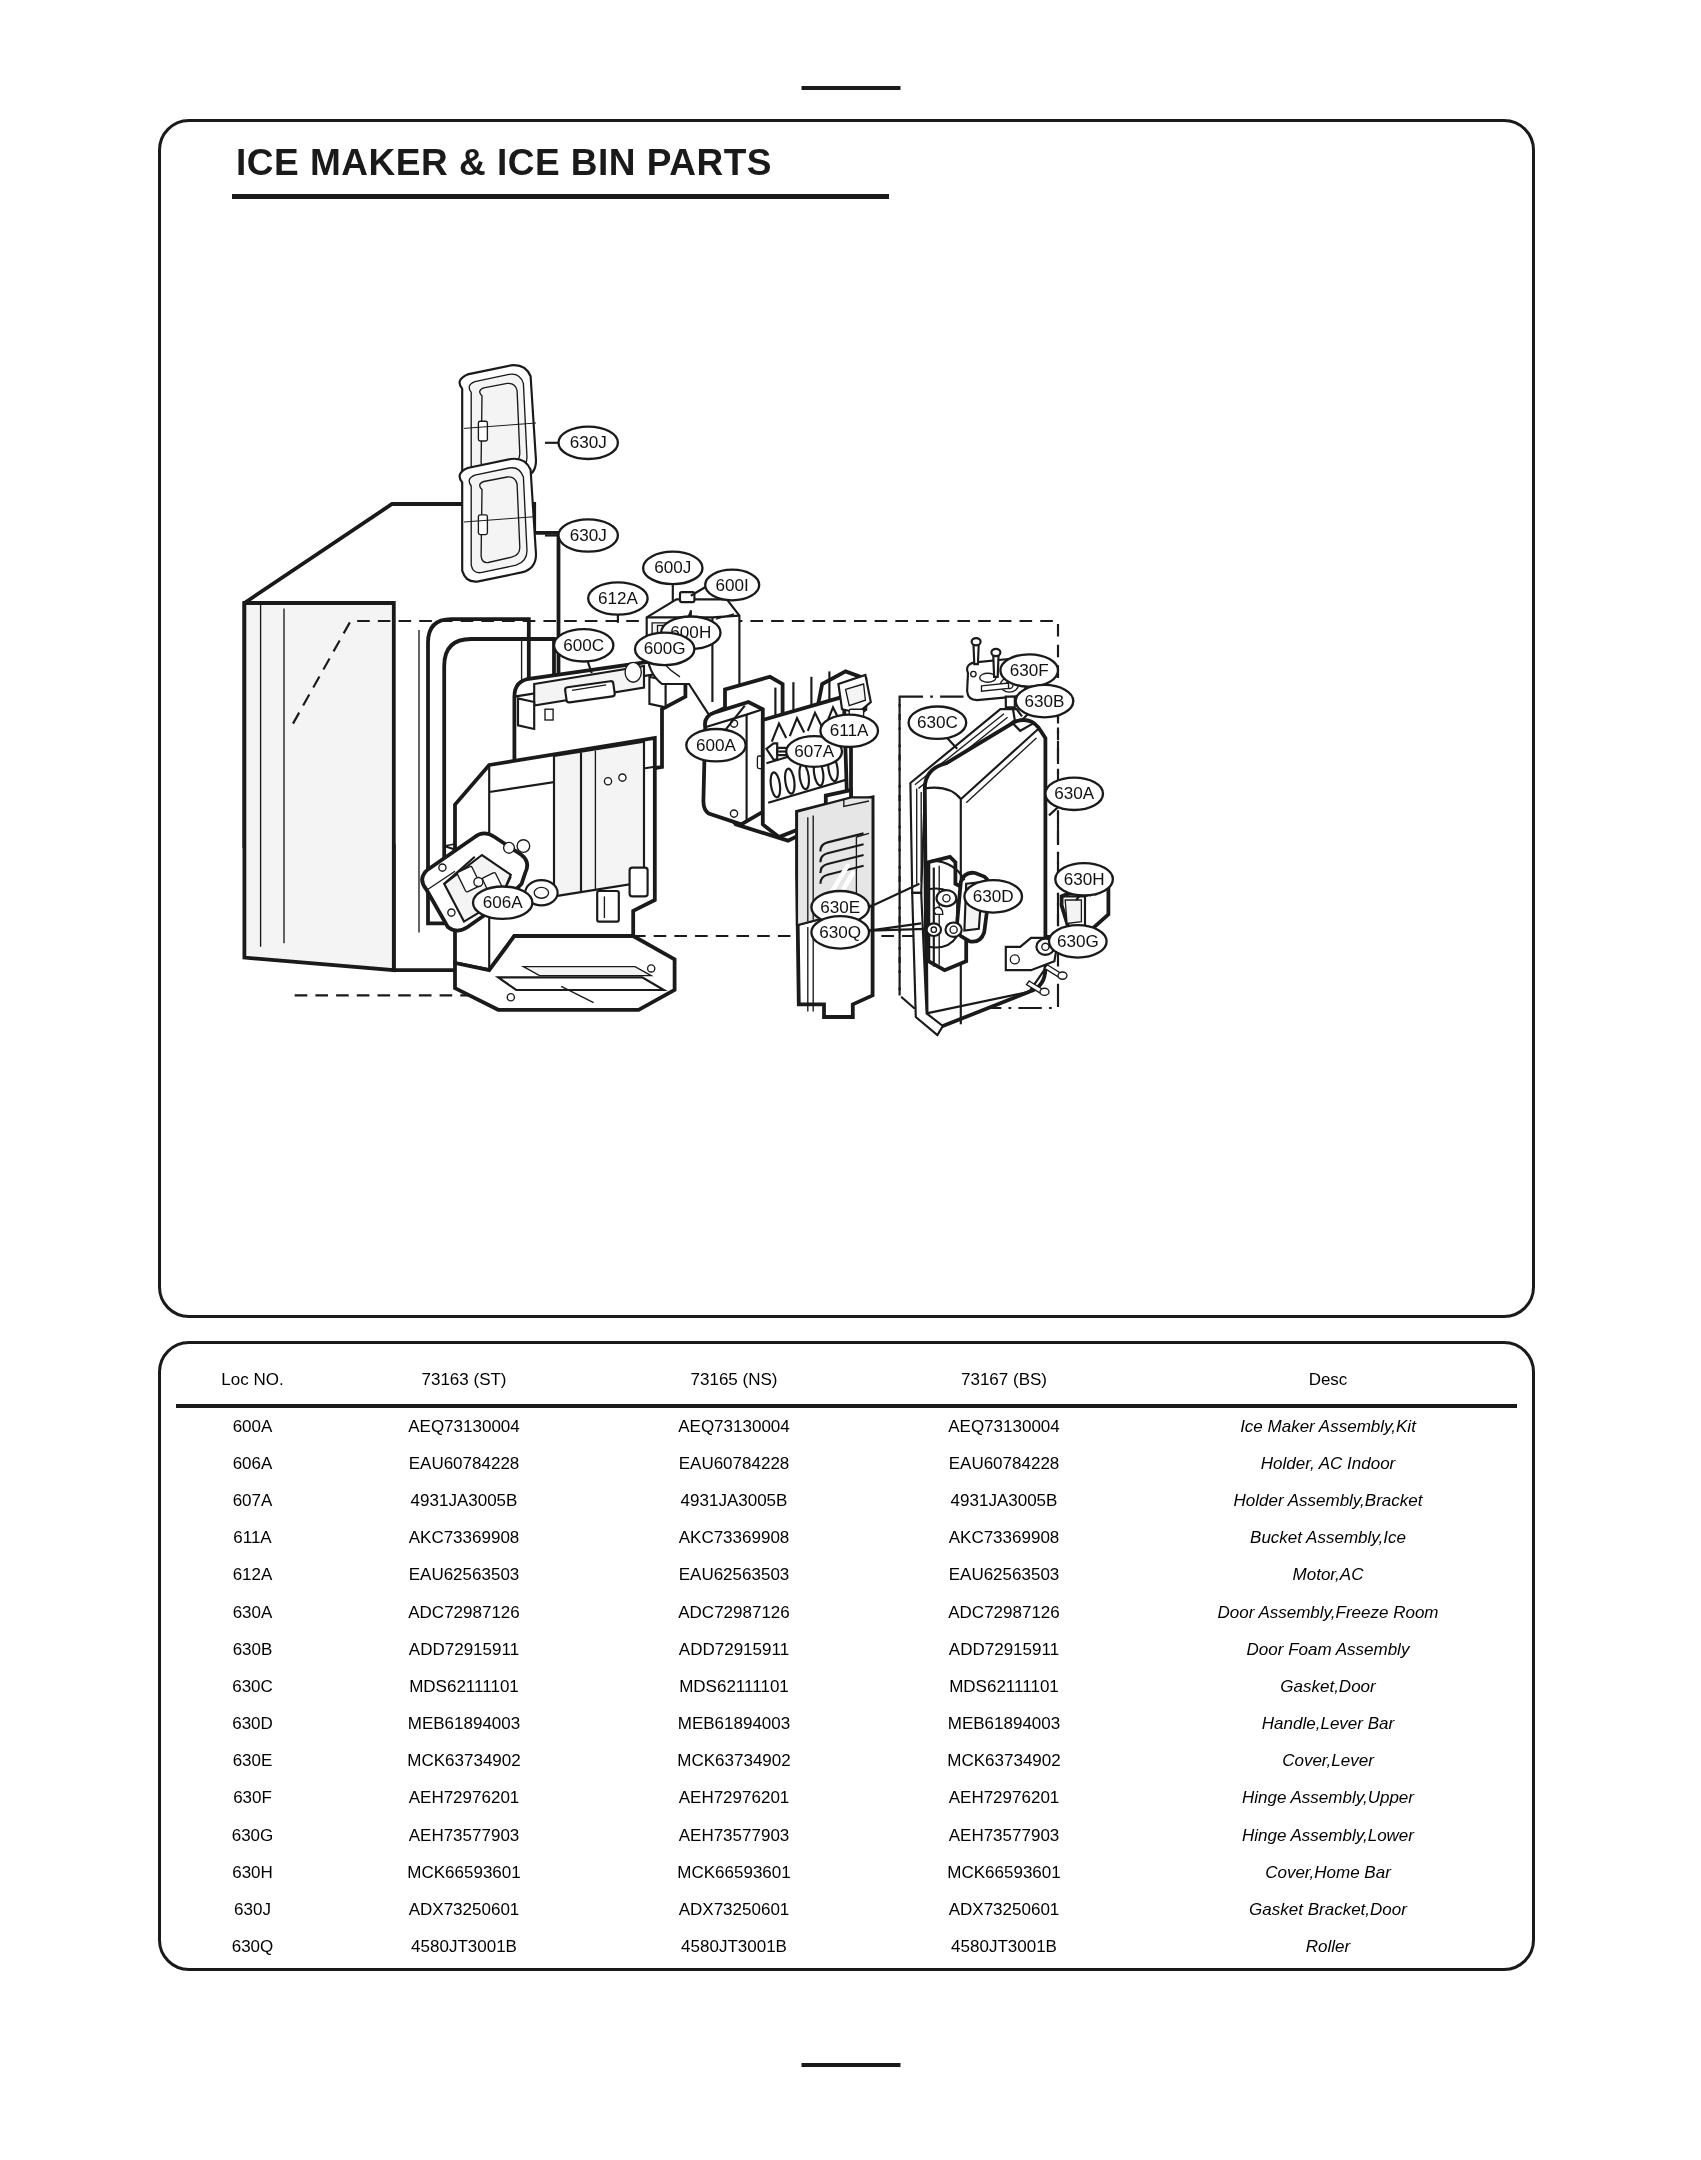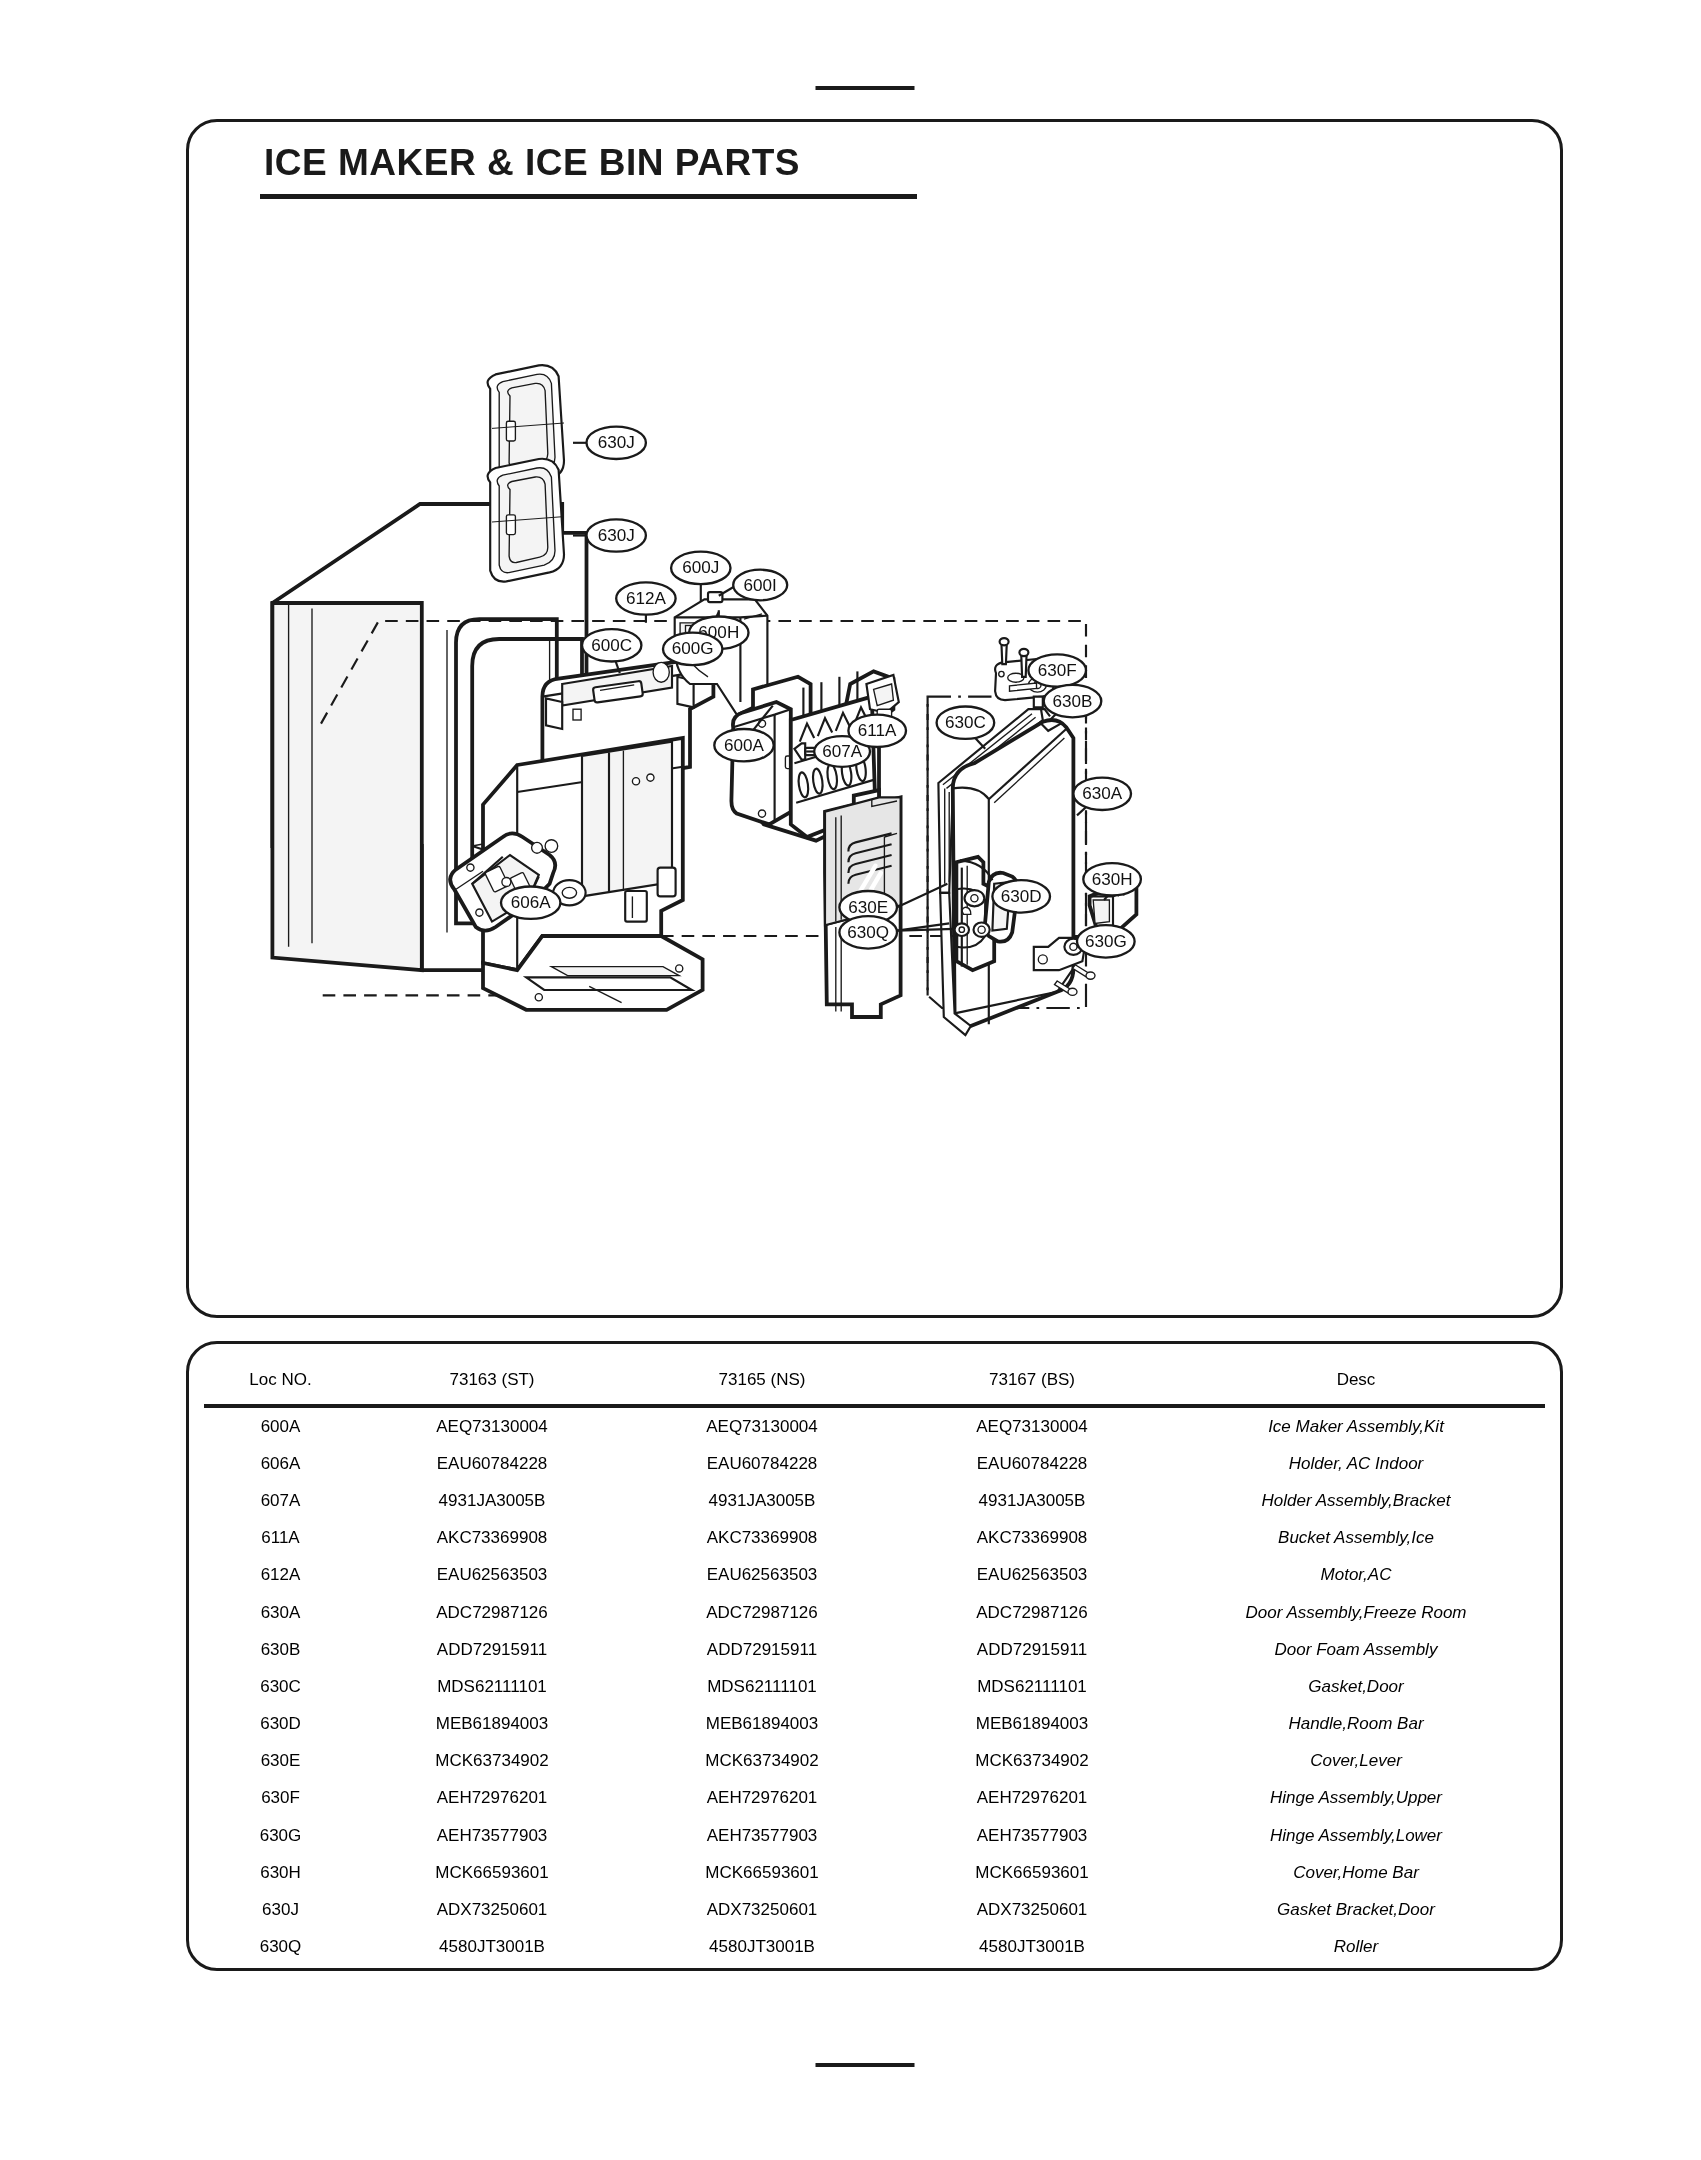--- a/index.html
+++ b/index.html
@@ -3,21 +3,21 @@
 <meta charset="utf-8">
 <title>Ice Maker &amp; Ice Bin Parts</title>
 <style>
   html,body{margin:0;padding:0;background:#ffffff;}
   body{
     width:1701px;height:2160px;position:relative;
     font-family:"Liberation Sans", sans-serif;
     color:#111111;
     overflow:hidden;
   }
-  .page{position:absolute;inset:0;margin-left:28px;}
+  .page{position:absolute;inset:0;}
 
   
   .reg-mark{
     position:absolute;left:50%;transform:translateX(-50%);
     width:99px;height:3.6px;background:#1a1a1a;
   }
   .reg-top{top:86px;}
   .reg-bottom{top:2063px;}
 
   
@@ -539,21 +539,21 @@
           <td class="c-st">MDS62111101</td>
           <td class="c-ns">MDS62111101</td>
           <td class="c-bs">MDS62111101</td>
           <td class="c-desc">Gasket,Door</td>
         </tr>
         <tr>
           <td class="c-loc">630D</td>
           <td class="c-st">MEB61894003</td>
           <td class="c-ns">MEB61894003</td>
           <td class="c-bs">MEB61894003</td>
-          <td class="c-desc">Handle,Room Bar</td>
+          <td class="c-desc">Handle,Lever Bar</td>
         </tr>
         <tr>
           <td class="c-loc">630E</td>
           <td class="c-st">MCK63734902</td>
           <td class="c-ns">MCK63734902</td>
           <td class="c-bs">MCK63734902</td>
           <td class="c-desc">Cover,Lever</td>
         </tr>
         <tr>
           <td class="c-loc">630F</td>

